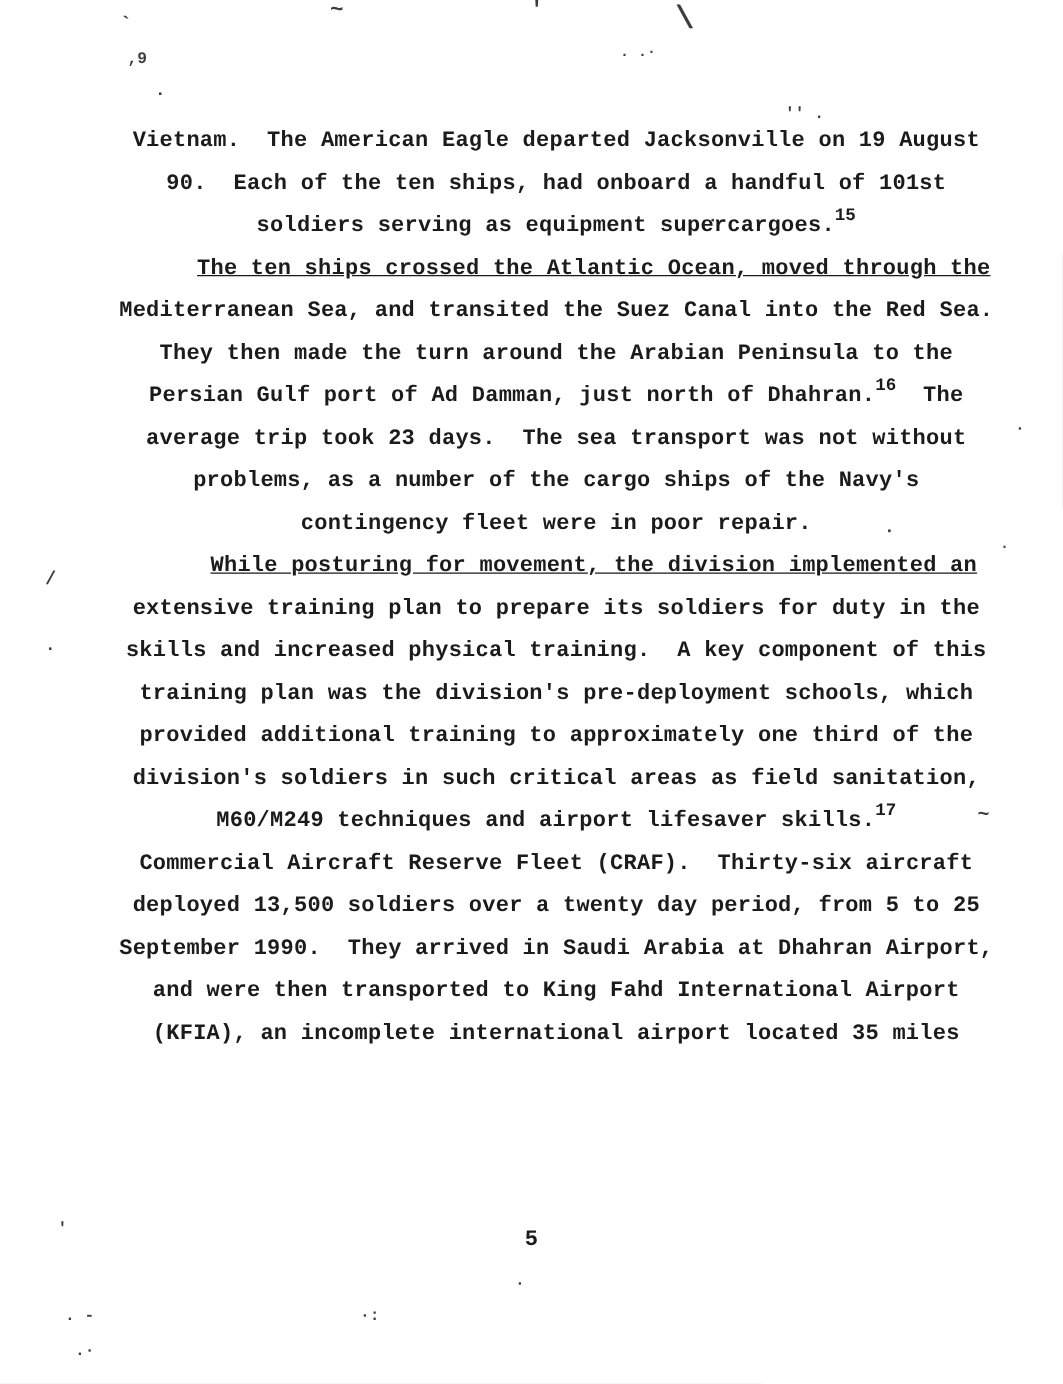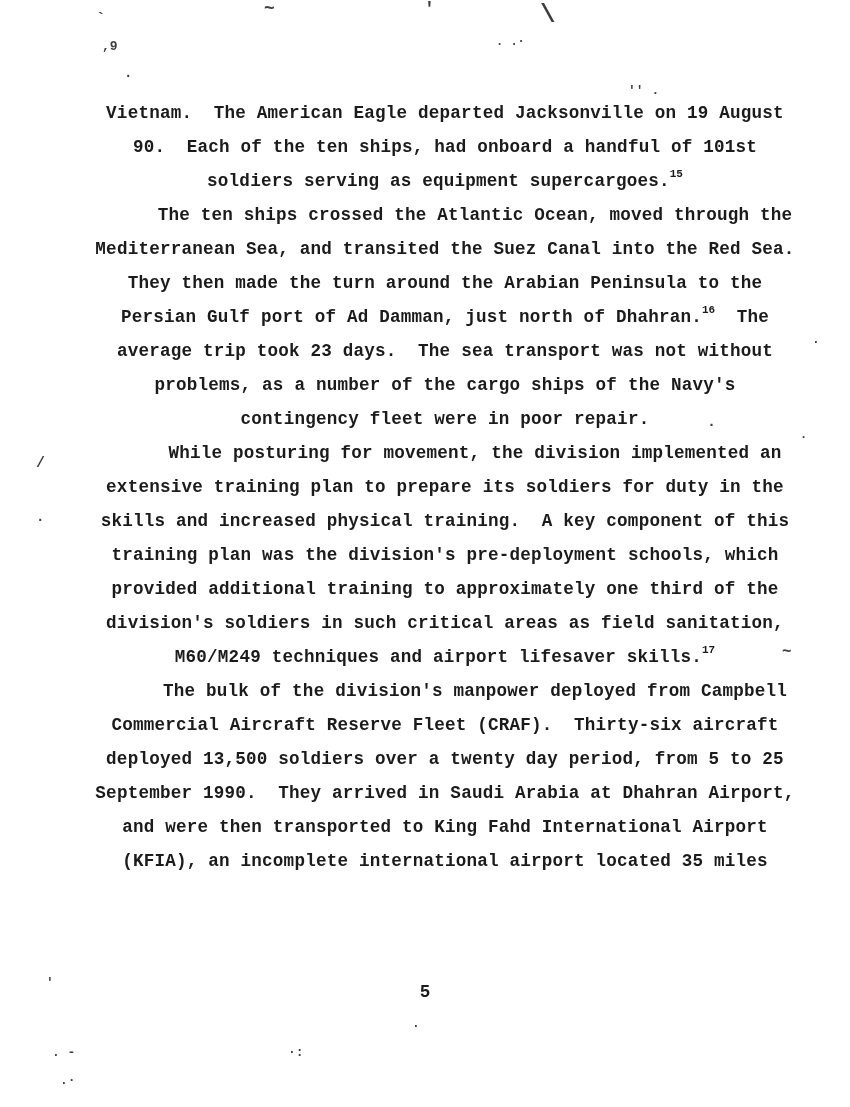--- a/index.html
+++ b/index.html
@@ -26,23 +26,24 @@
   .line {
     white-space: pre;
     font-size: 17.6px;
     line-height: 34px;
     font-weight: 700;
     letter-spacing: 0.2px;
     text-align: center;
   }
   .line.indent {
     padding-left: 60px;
+    text-decoration: underline;
   }
   sup.fnref {
-    font-size: 11px;
+    font-size: 14px;
     font-weight: 700;
     line-height: 0;
     position: relative;
     top: -2px;
     letter-spacing: 0;
   }
   .page-number {
     position: absolute;
     top: 982px;
     left: 0;
@@ -104,21 +105,20 @@
       <div class="line"><span>average trip took 23 days.  The sea transport was not without</span></div>
       <div class="line"><span>problems, as a number of the cargo ships of the Navy's</span></div>
       <div class="line"><span>contingency fleet were in poor repair.</span></div>
       <div class="line indent"><span>While posturing for movement, the division implemented an</span></div>
       <div class="line"><span>extensive training plan to prepare its soldiers for duty in the</span></div>
       <div class="line"><span>skills and increased physical training.  A key component of this</span></div>
       <div class="line"><span>training plan was the division's pre-deployment schools, which</span></div>
       <div class="line"><span>provided additional training to approximately one third of the</span></div>
       <div class="line"><span>division's soldiers in such critical areas as field sanitation,</span></div>
       <div class="line"><span>M60/M249 techniques and airport lifesaver skills.</span><sup class="fnref">17</sup></div>
-      <div class="line indent"><span>The bulk of the division's manpower deployed from Campbell</span></div>
       <div class="line"><span>Commercial Aircraft Reserve Fleet (CRAF).  Thirty-six aircraft</span></div>
       <div class="line"><span>deployed 13,500 soldiers over a twenty day period, from 5 to 25</span></div>
       <div class="line"><span>September 1990.  They arrived in Saudi Arabia at Dhahran Airport,</span></div>
       <div class="line"><span>and were then transported to King Fahd International Airport</span></div>
       <div class="line"><span>(KFIA), an incomplete international airport located 35 miles</span></div>
     </div>
   <div class="page-number">5</div>
 </div>
 
 </body></html>

